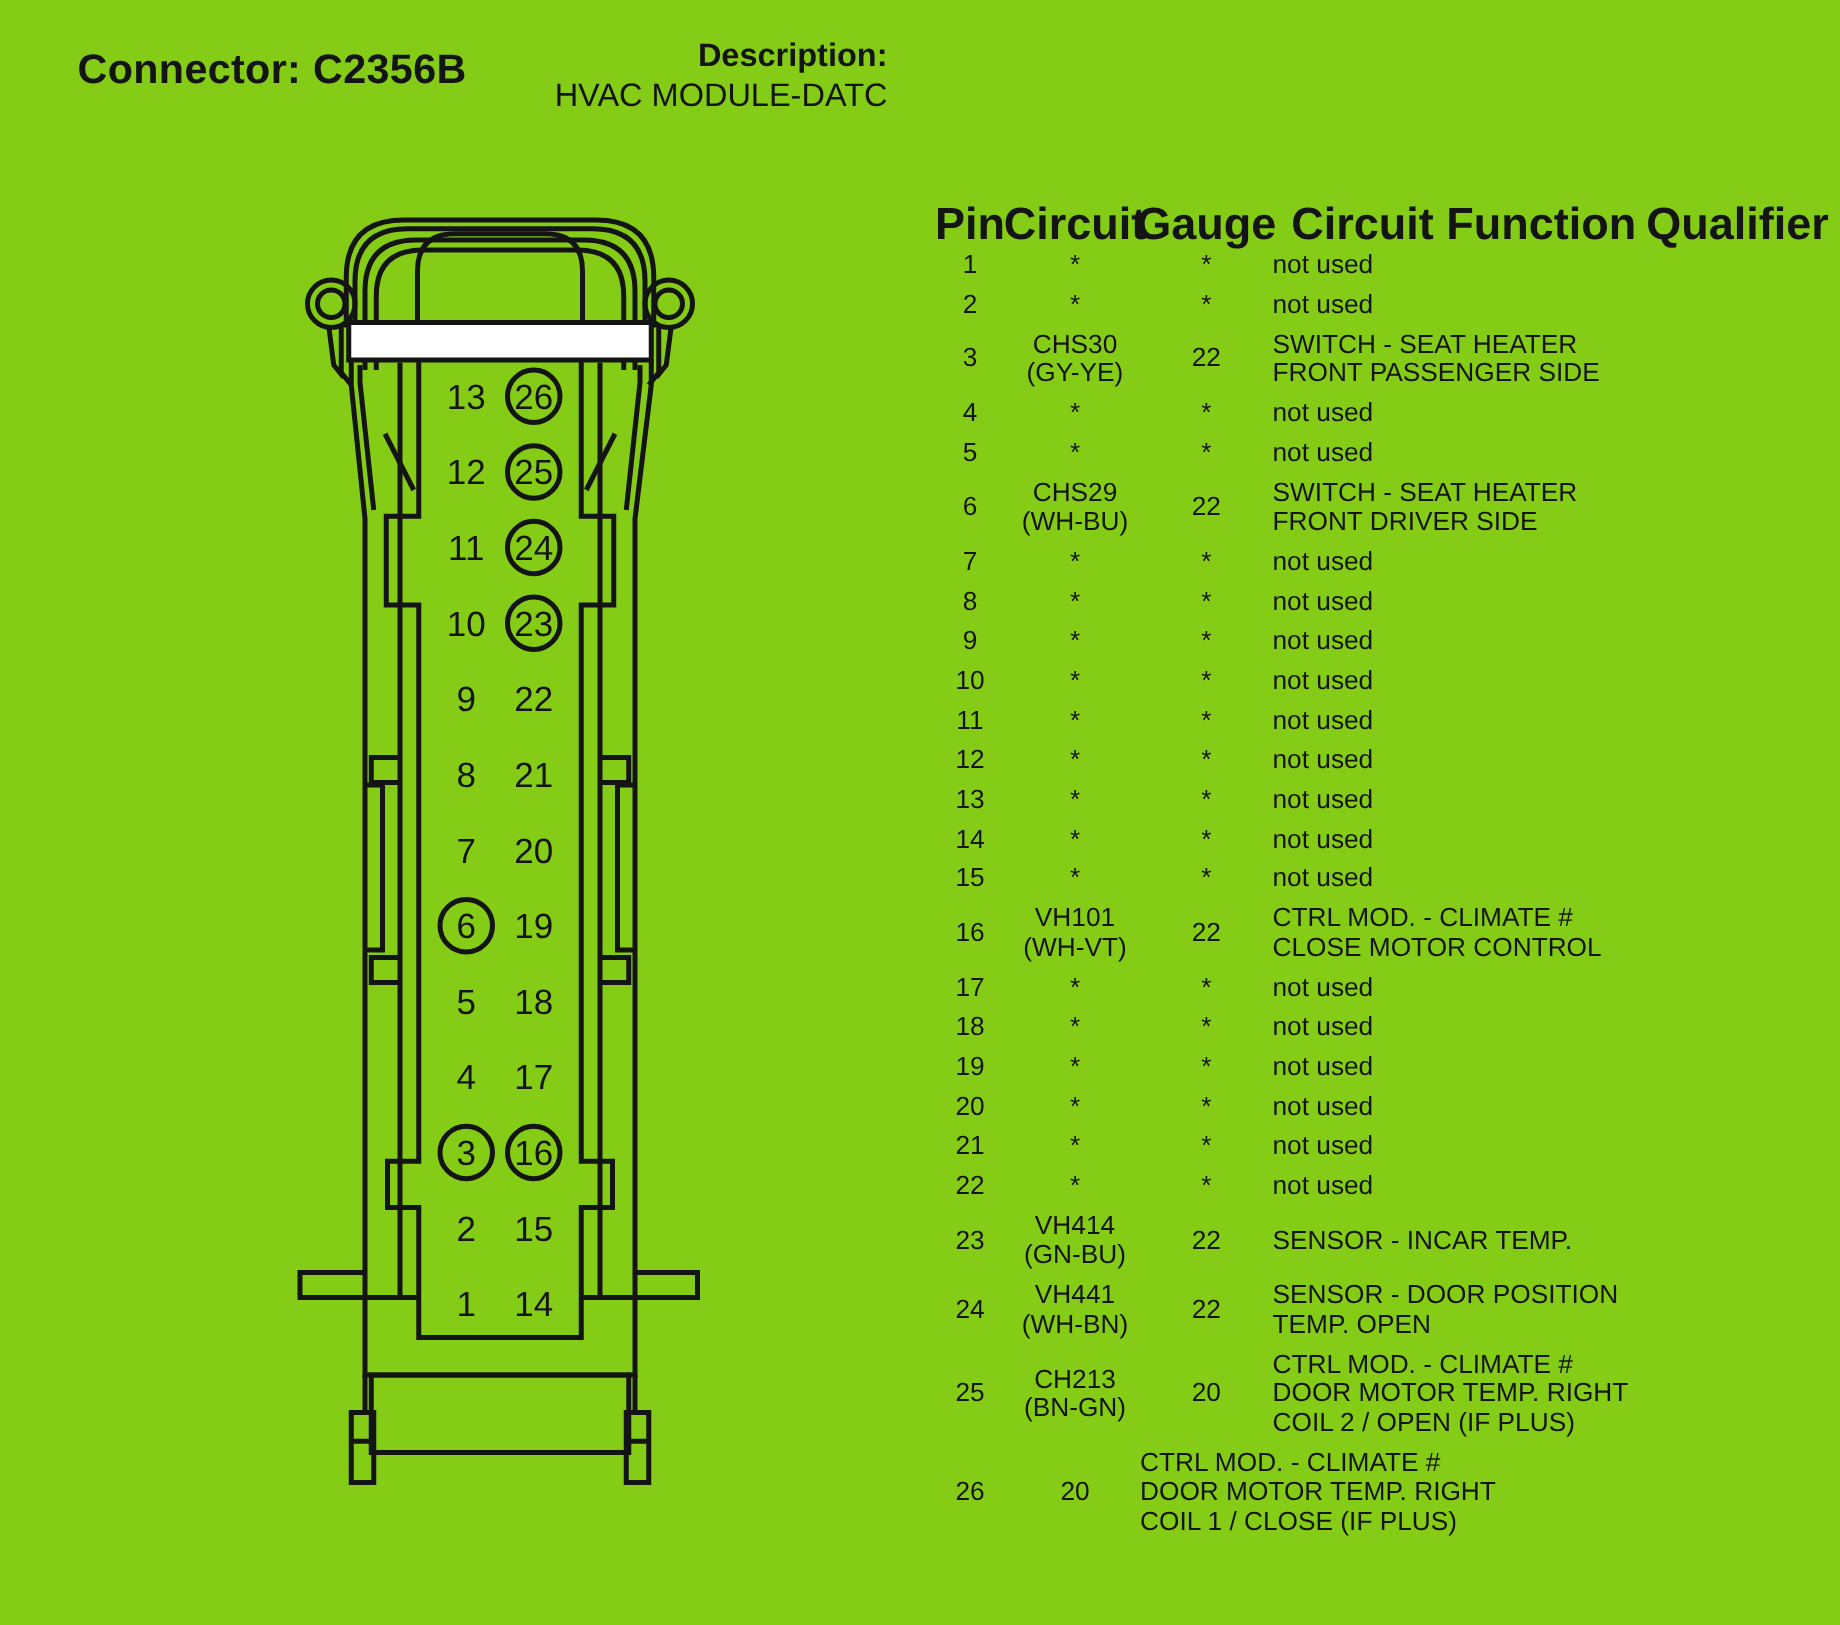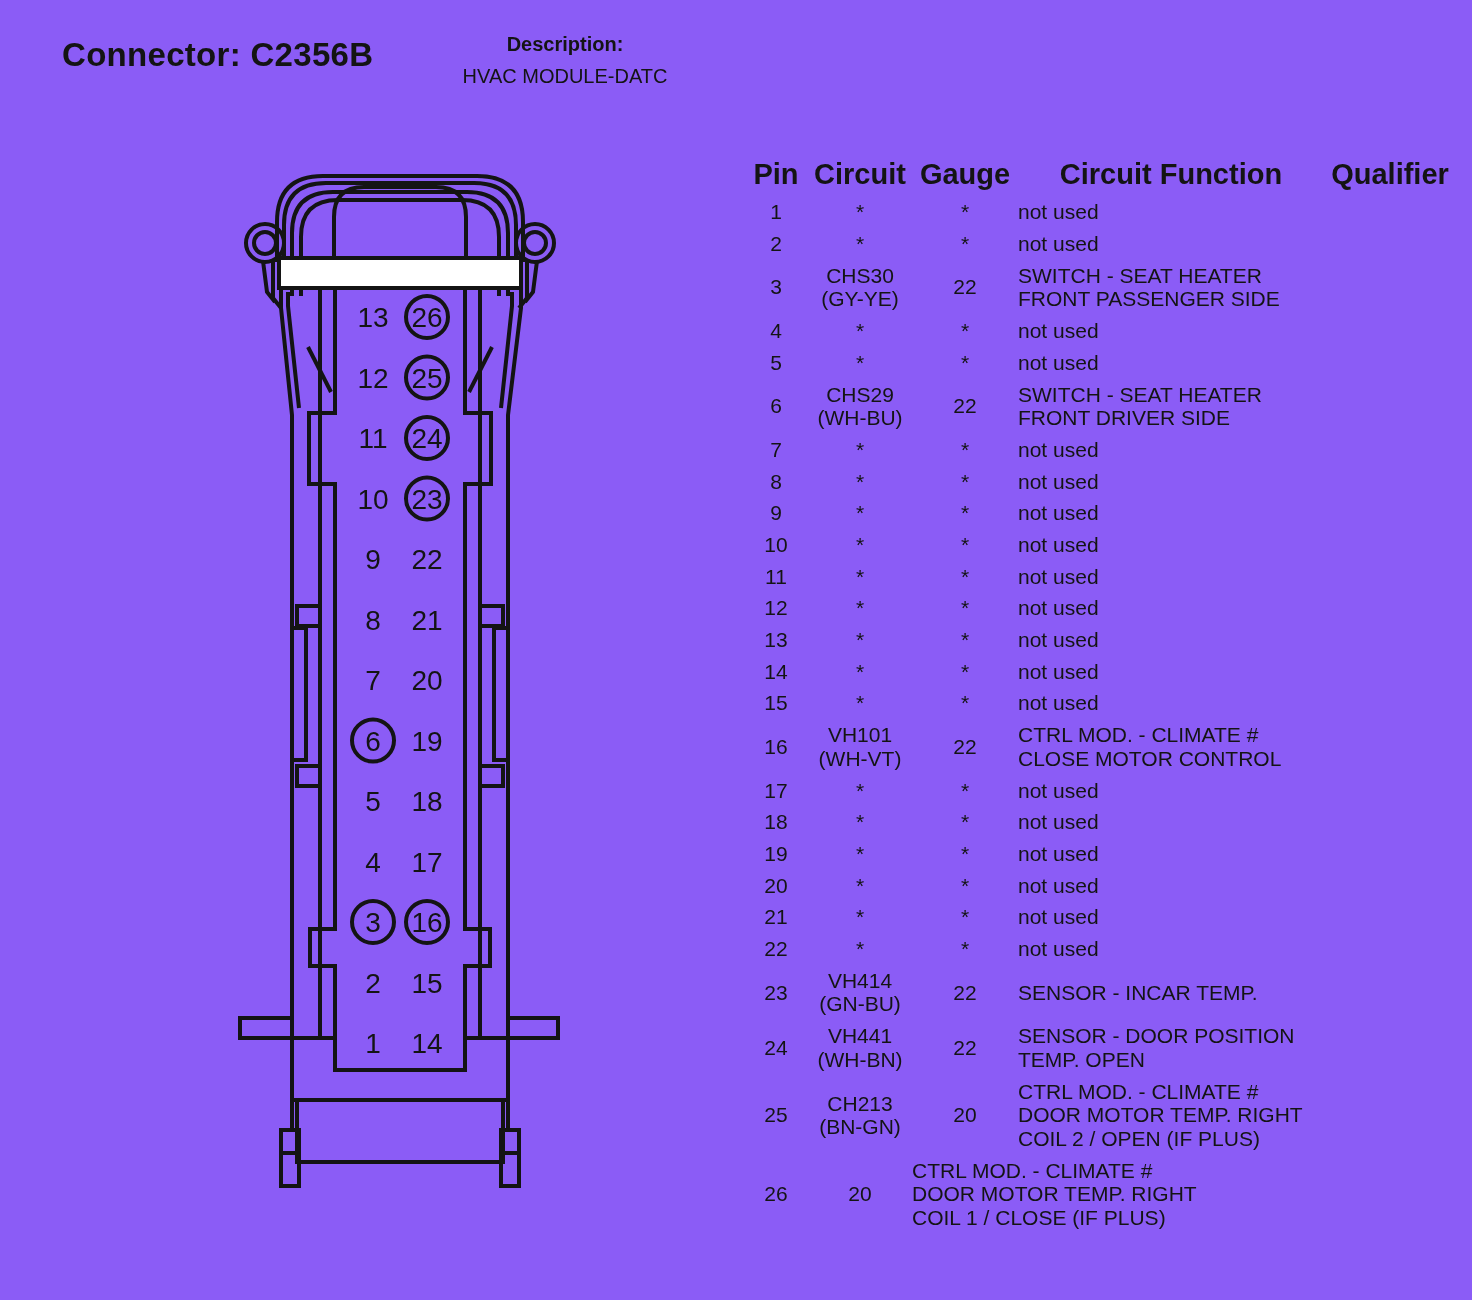--- a/index.html
+++ b/index.html
@@ -2,38 +2,38 @@
 <html><head>
 <meta charset="utf-8">
 <style>
   * { margin:0; padding:0; box-sizing:border-box; }
   html,body { background:#ffffff; }
   body {
     width:1472px; height:1300px;
     font-family:"Liberation Sans","DejaVu Sans",sans-serif;
     color:#141414;
   }
-  .page { position:relative; width:1472px; height:1300px; background:#8b5cf6; overflow:hidden;text-decoration:underline; }
+  .page { position:relative; width:1472px; height:1300px; background:#84cc16; overflow:hidden;text-decoration:underline; }
 
   
   .title { position:absolute; left:62px; top:36px; font-size:33px; font-weight:bold; letter-spacing:.3px; white-space:nowrap; }
-  .hgroup { position:absolute; top:28px; text-align:center; line-height:32px; font-size:20px; white-space:nowrap; }
+  .hgroup { position:absolute; top:28px; text-align:right; line-height:32px; font-size:26px; white-space:nowrap; }
   .hlabel { font-weight:bold; }
   .desc     { left:420px; width:290px; }
   .harness  { left:830px; width:190px; }
   .basepart { left:1150px; width:240px; }
 
   
   .connector { position:absolute; left:230px; top:160px; }
   .connector text { font-family:"Liberation Sans","DejaVu Sans",sans-serif; }
 
   
   .pintable { position:absolute; left:744px; top:158px; width:712px; }
   .thead, .trow { display:grid; grid-template-columns:64px 104px 106px 306px 132px; }
-  .thead { height:38px; font-weight:bold; font-size:29px;text-align:right; }
+  .thead { height:38px; font-weight:bold; font-size:36px;text-align:right; }
   .th { display:flex; align-items:flex-start; justify-content:center; white-space:nowrap; }
   .trow { font-size:21px; line-height:23.5px; }
   .l1 { height:31.7px; } .l2 { height:55.5px; } .l3 { height:79px; }
   .c { display:flex; flex-direction:column; justify-content:center; align-items:center; text-align:center; white-space:nowrap; }
   .c.func { align-items:flex-start; text-align:left; }
 </style>
 </head>
 <body>
 
 <div class="page">

